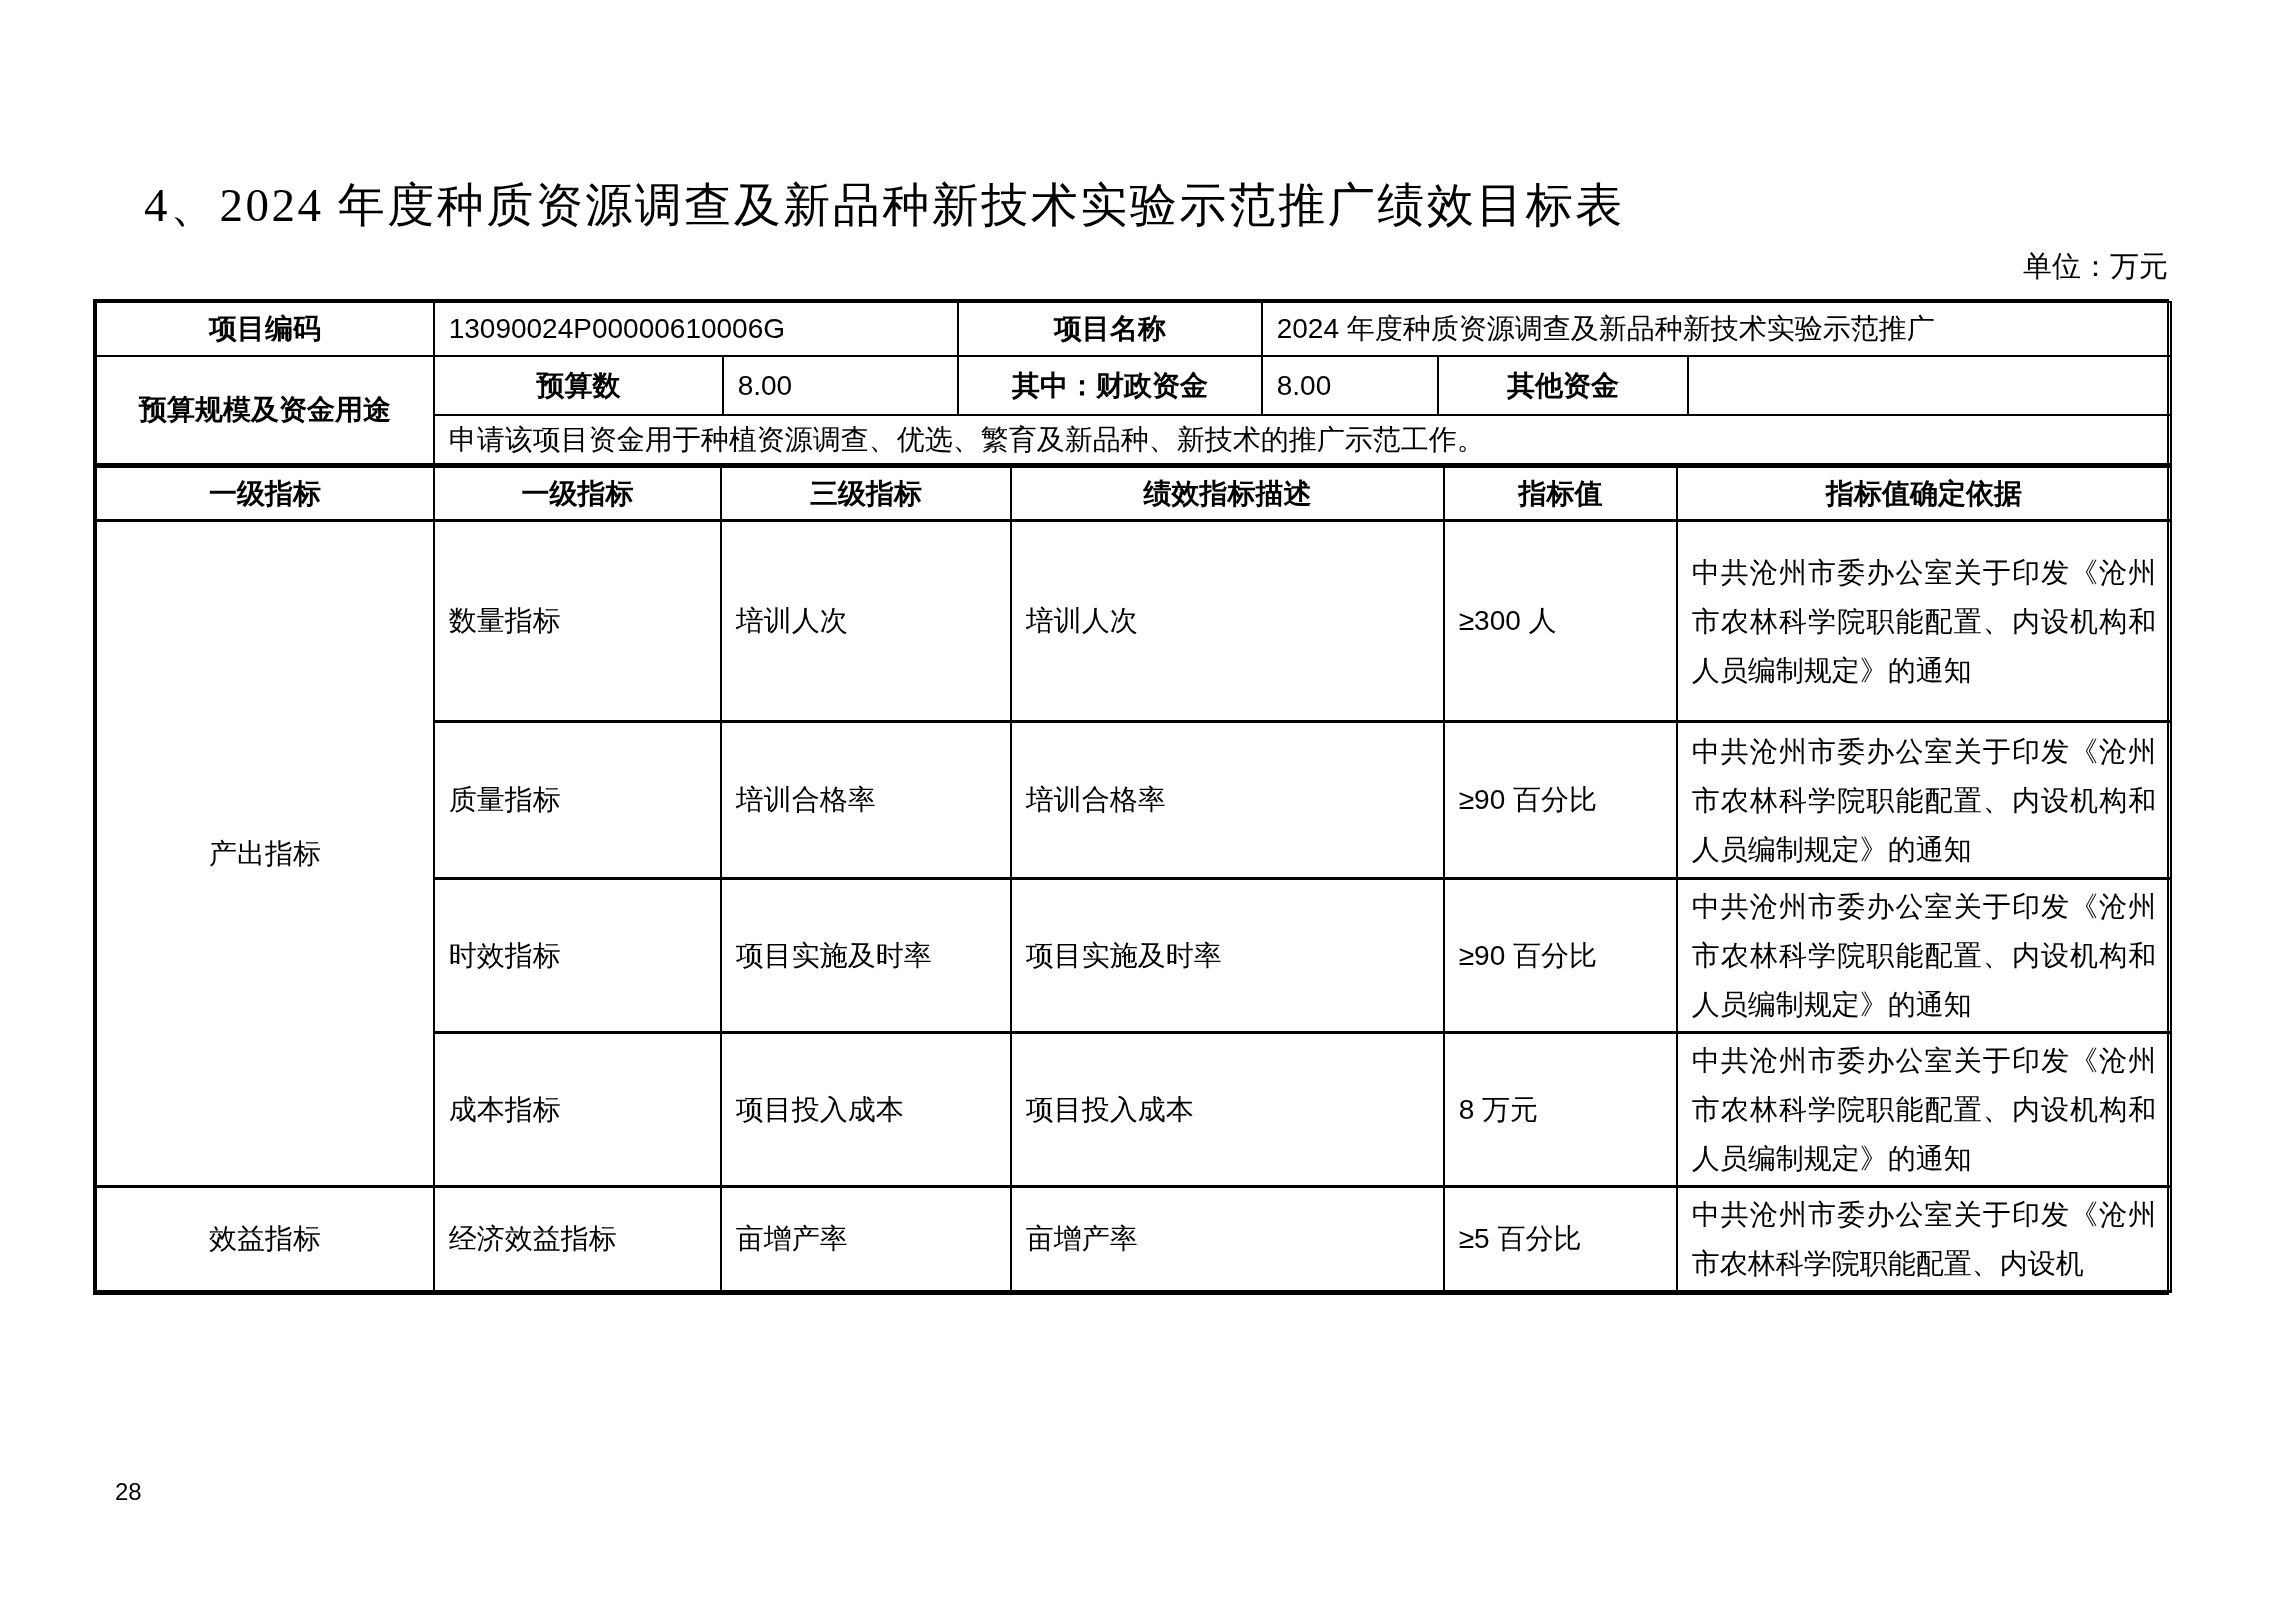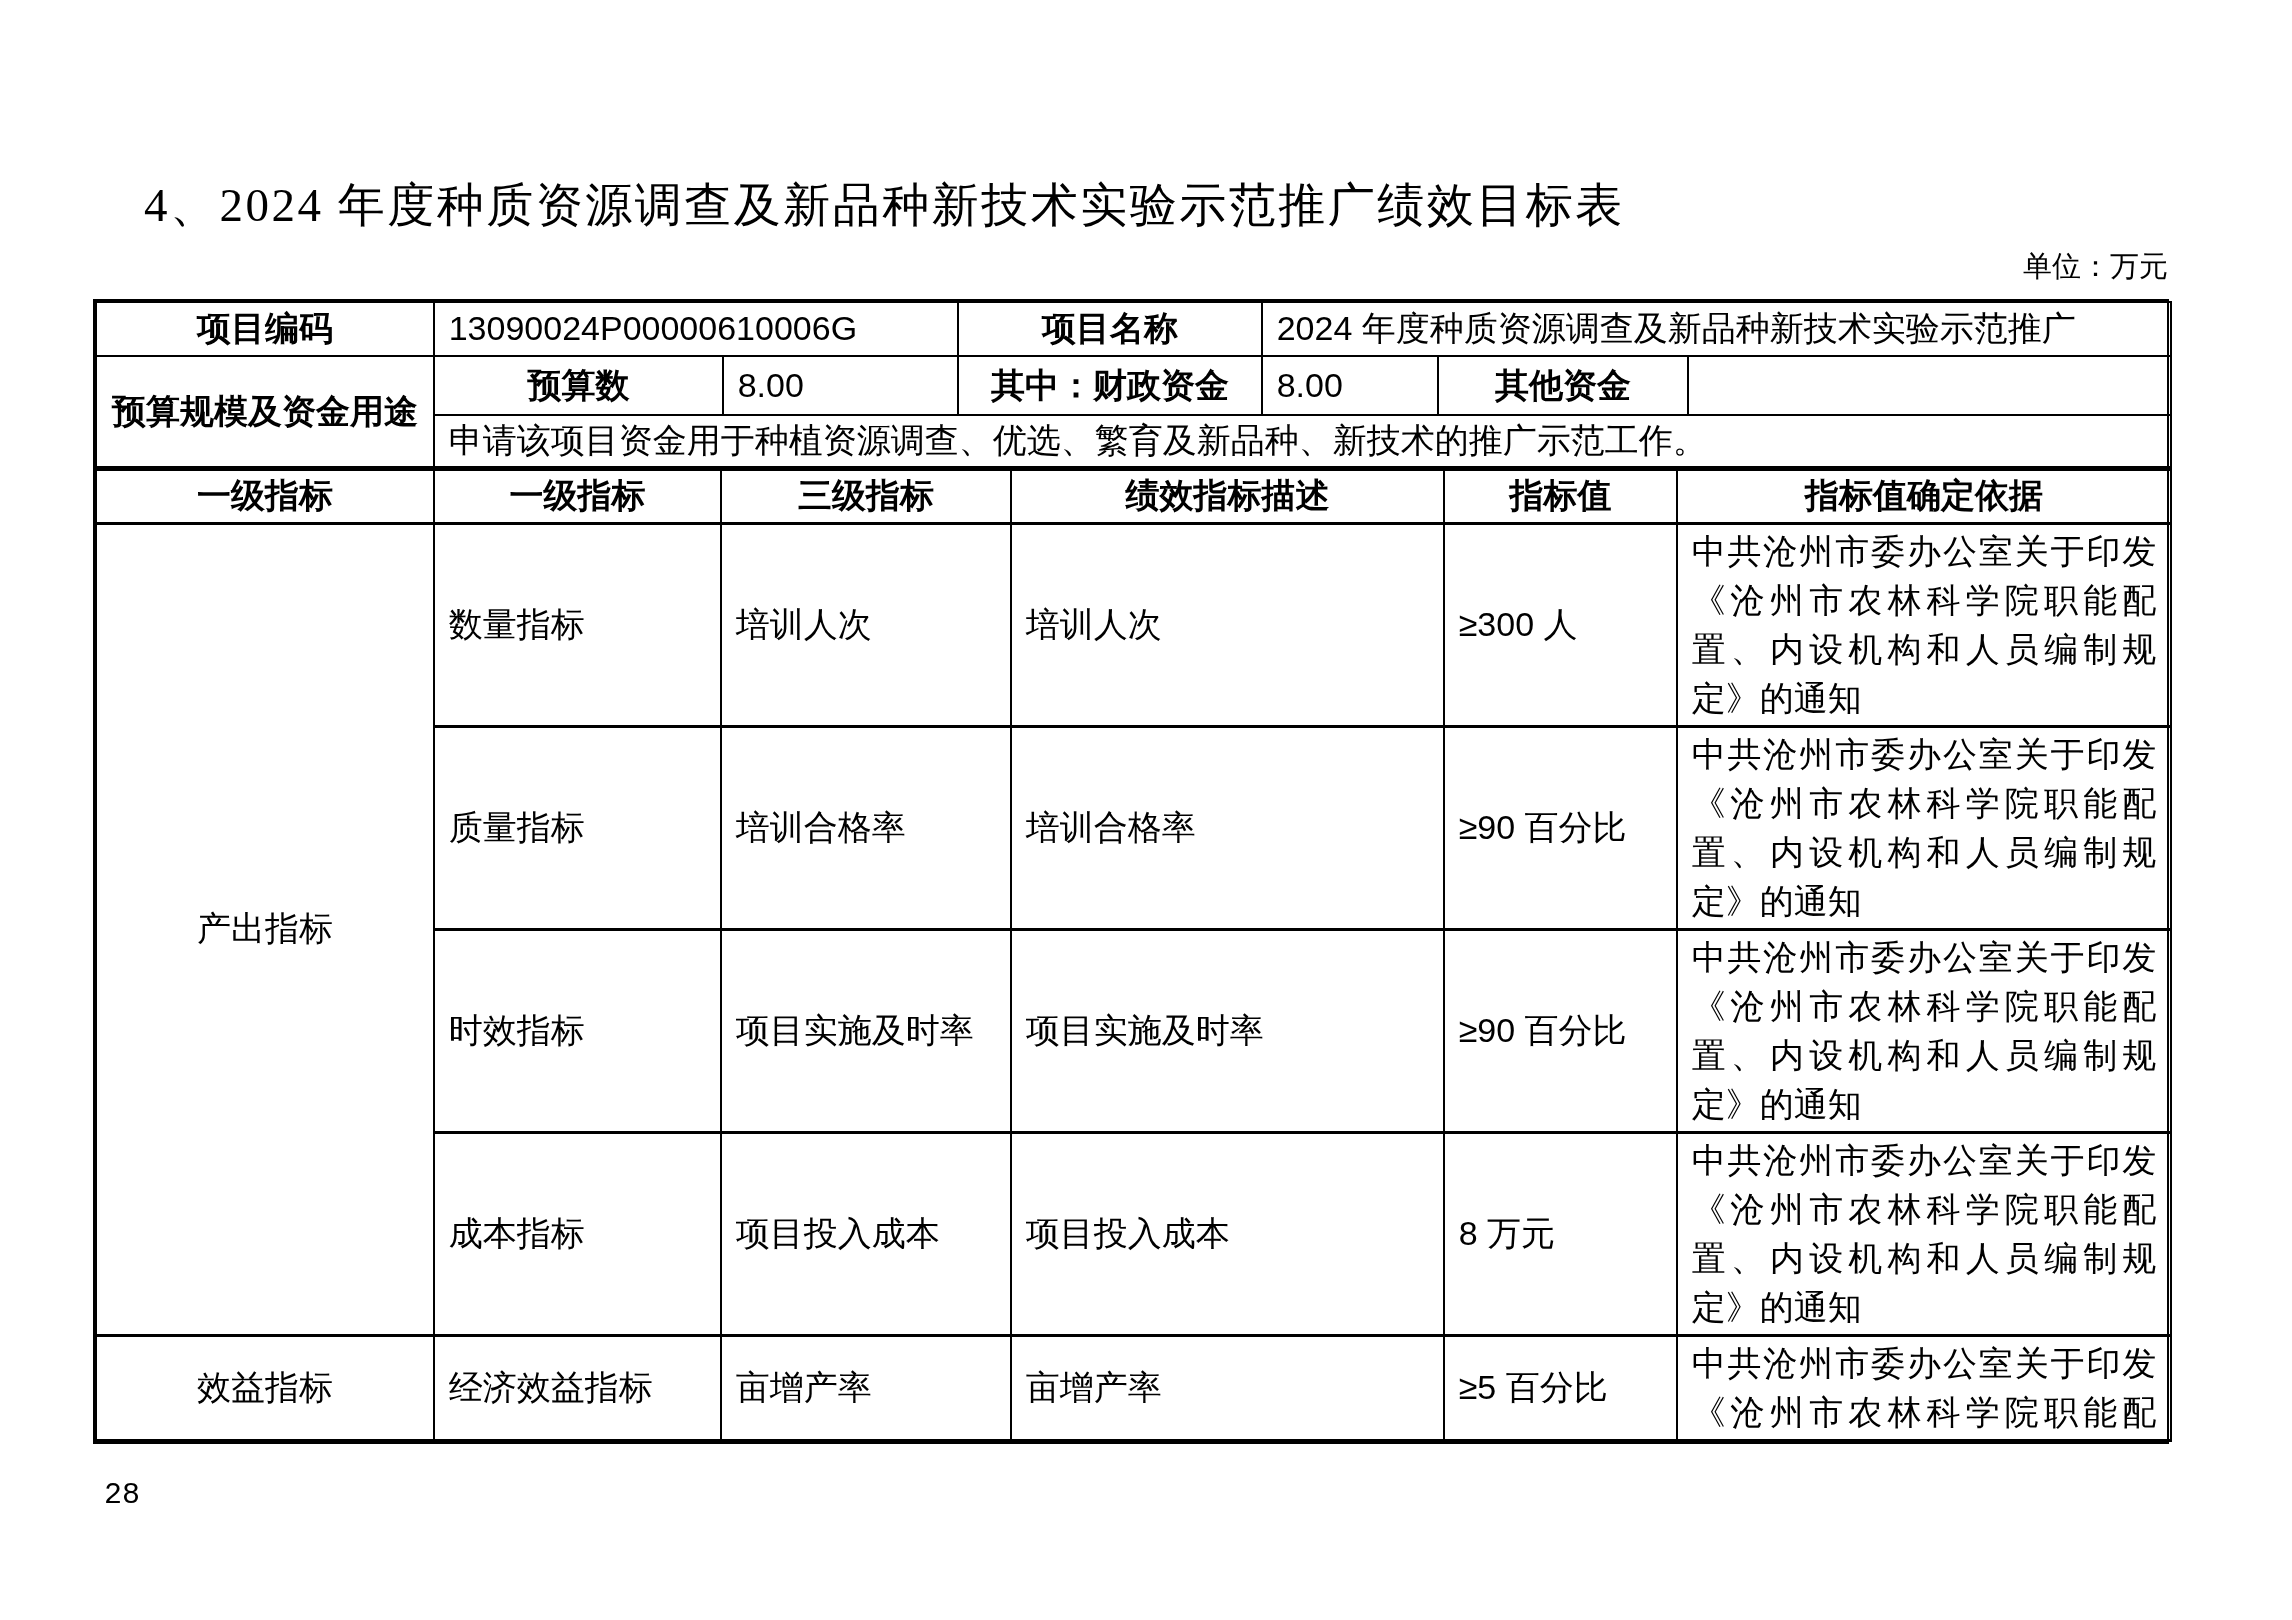--- a/index.html
+++ b/index.html
@@ -32,21 +32,21 @@
     width: 2076px;
     border: 2.9px solid #000;
   }
   table.tbl {
     border-collapse: collapse;
     table-layout: fixed;
     width: 100%;
   }
   table.tbl td {
     border: 2px solid #000;
-    font-size: 34px;
+    font-size: 28px;
     line-height: 1.35;
     padding: 2px 13.7px;
     vertical-align: middle;
     overflow: hidden;
     word-break: break-all;
   }
   
   table.tblD td { border-top-width: 3.9px; border-bottom-width: 3.9px; }
   table.tblB td { border-top-width: 2.9px; border-bottom-width: 2.9px; }
   table.tblC td { border-top-width: 2.9px; }
@@ -69,23 +69,23 @@
   .goal-line { line-height: 51px; text-align: left; }
   .basis-cell { padding: 5.9px 15.7px; }
   .basis-inner {
     line-height: 49px;
     text-align: justify;
   }
   td.basis-clip { vertical-align: top; padding-top: 3.9px; }
   td.basis-clip .basis-inner { max-height: 98px; overflow: hidden; }
   .page-number {
     position: absolute;
-    left: 104px; top: 1478px;
-    font-family: Liberation Mono, monospace;
-    font-size: 30px;
+    left: 115px; top: 1478px;
+    font-family: Liberation Sans, sans-serif;
+    font-size: 24px;
   }
 </style>
 </head>
 <body>
 
 <div class="page-title">4、2024 年度种质资源调查及新品种新技术实验示范推广绩效目标表</div>
 <div class="unit-note">单位：万元</div>
 
 <div class="tbl-wrap">
 

